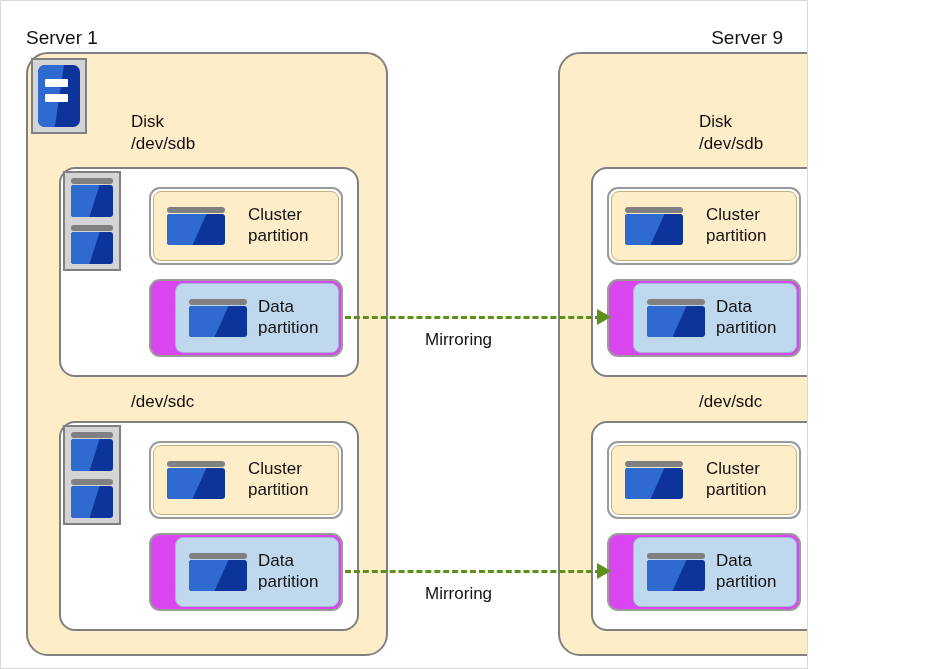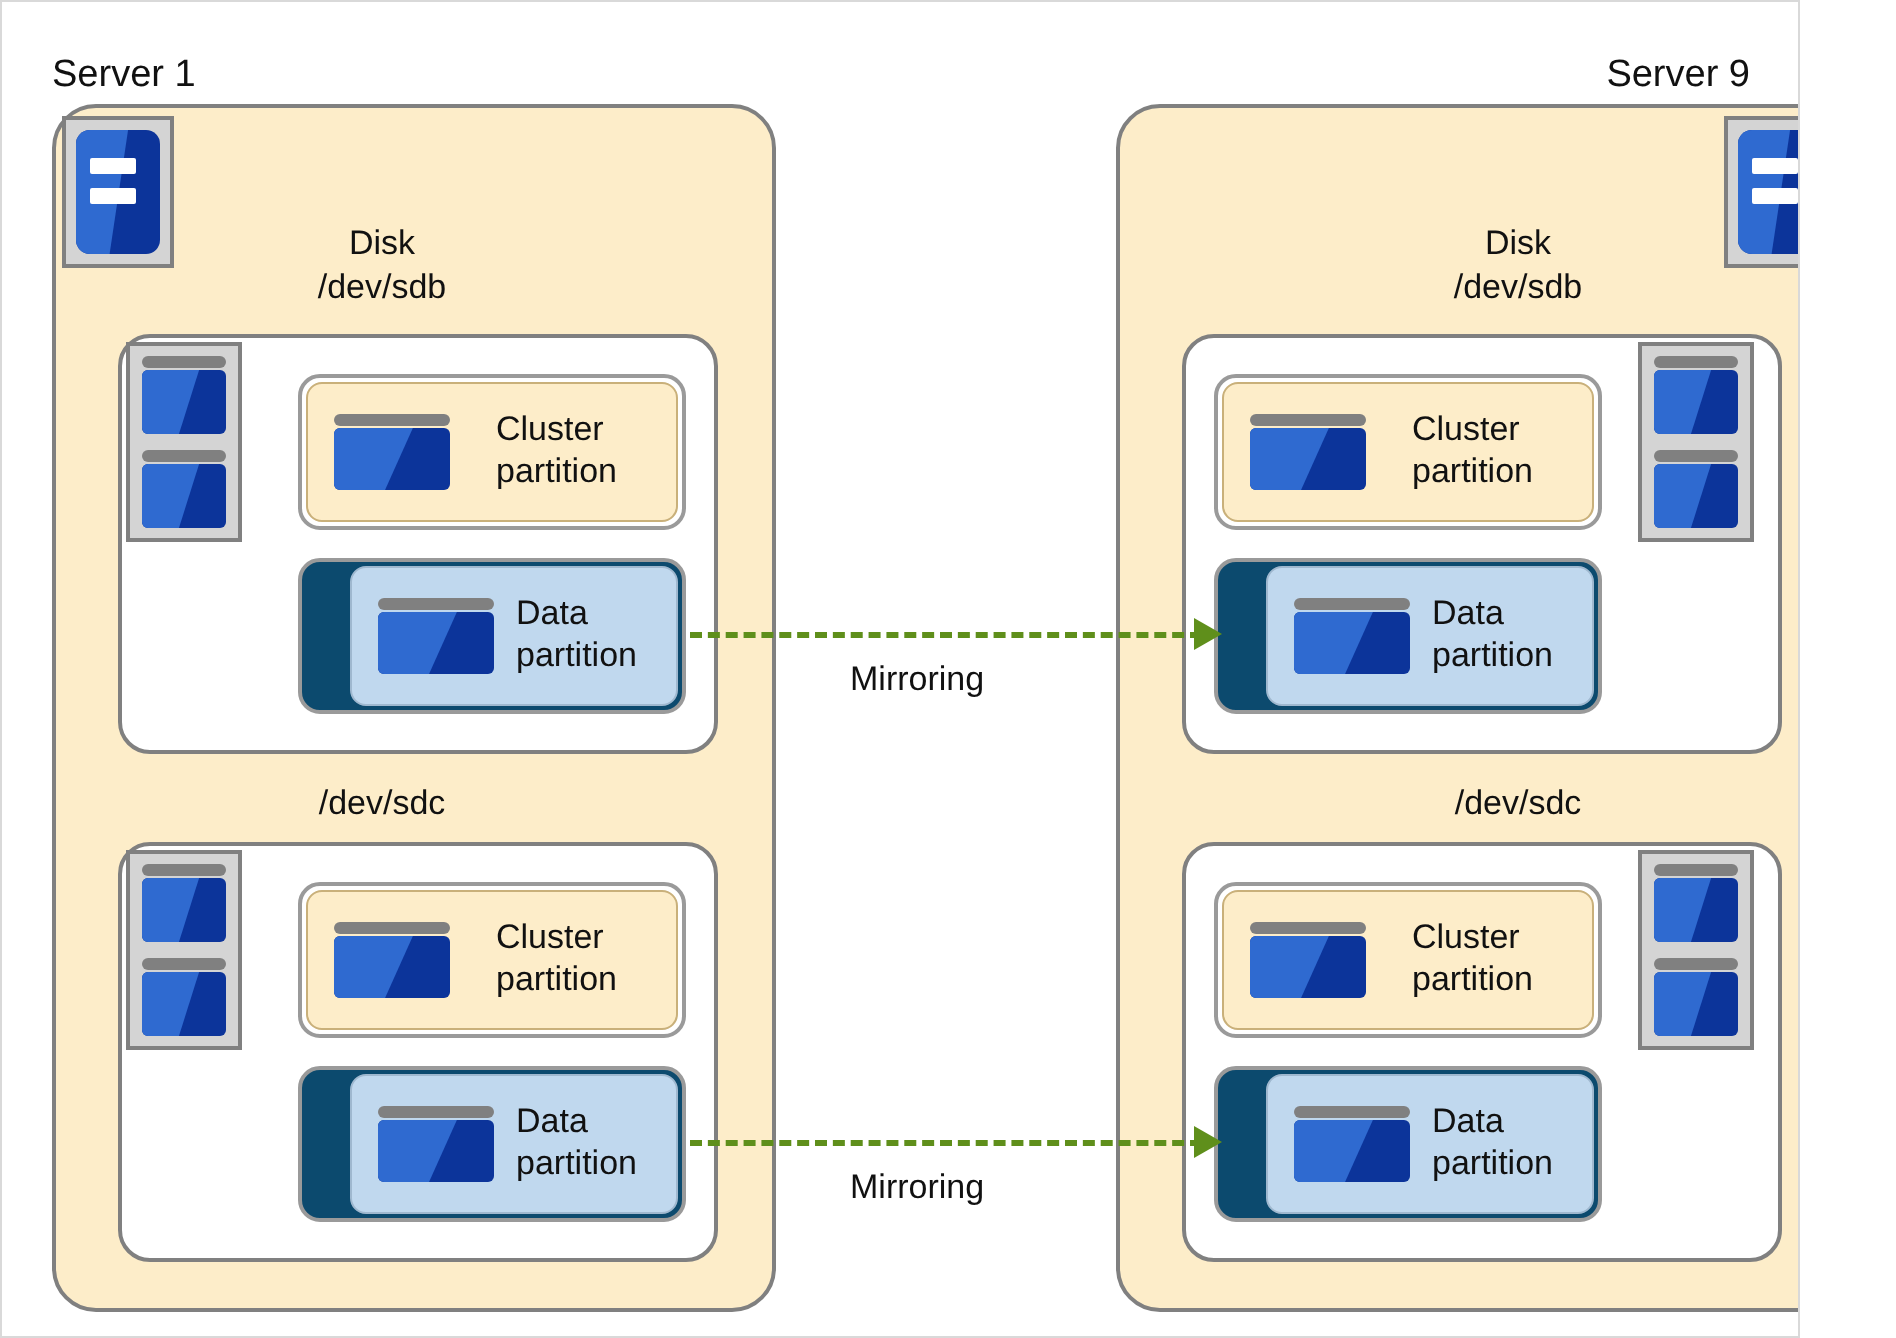--- a/index.html
+++ b/index.html
@@ -7,21 +7,21 @@
     margin: 0;
     padding: 0;
     background: #ffffff;
   }
   body {
     font-family: "Liberation Sans", sans-serif;
   }
 
   #canvas {
     position: relative;
-    width: 900px;
+    width: 808px;
     height: 669px;
     background: #ffffff;
     border: 1px solid #d9d9d9;
     box-sizing: border-box;
     overflow: hidden;
   }
 
   
   .server-title {
     position: absolute;
@@ -51,21 +51,20 @@
     border: 2px solid #808080;
     border-radius: 16px;
     box-sizing: border-box;
   }
 
   
   .disk-caption {
     position: absolute;
     font-size: 17px;
     color: #111111;
-    text-align: center;
     line-height: 1.28;
     white-space: nowrap;
   }
 
   
   .server-icon {
     position: absolute;
     width: 56px;
     height: 76px;
     background: #d4d4d4;
@@ -153,21 +152,21 @@
     width: 100%;
     height: 100%;
     border-radius: 8px;
     box-sizing: border-box;
     display: flex;
     align-items: center;
     padding-left: 13px;
   }
   .partition.cluster            { background: #ffffff; }
   .partition.cluster .inner     { background: #fdedc9; border: 1px solid #c9b07a; gap: 12px; }
-  .partition.data               { background: #0c4a6e; padding-left: 24px; }
+  .partition.data               { background: #d946ef; padding-left: 24px; }
   .partition.data .inner        { background: #c0d8ee; border: 1px solid #9fb8cf; }
 
   .partition .disk-glyph { width: 58px; flex: 0 0 58px; }
   .partition .disk-glyph .plate { height: 31px; }
 
   .partition .plabel {
     margin-left: 11px;
     font-size: 17px;
     color: #111111;
     line-height: 1.22;

